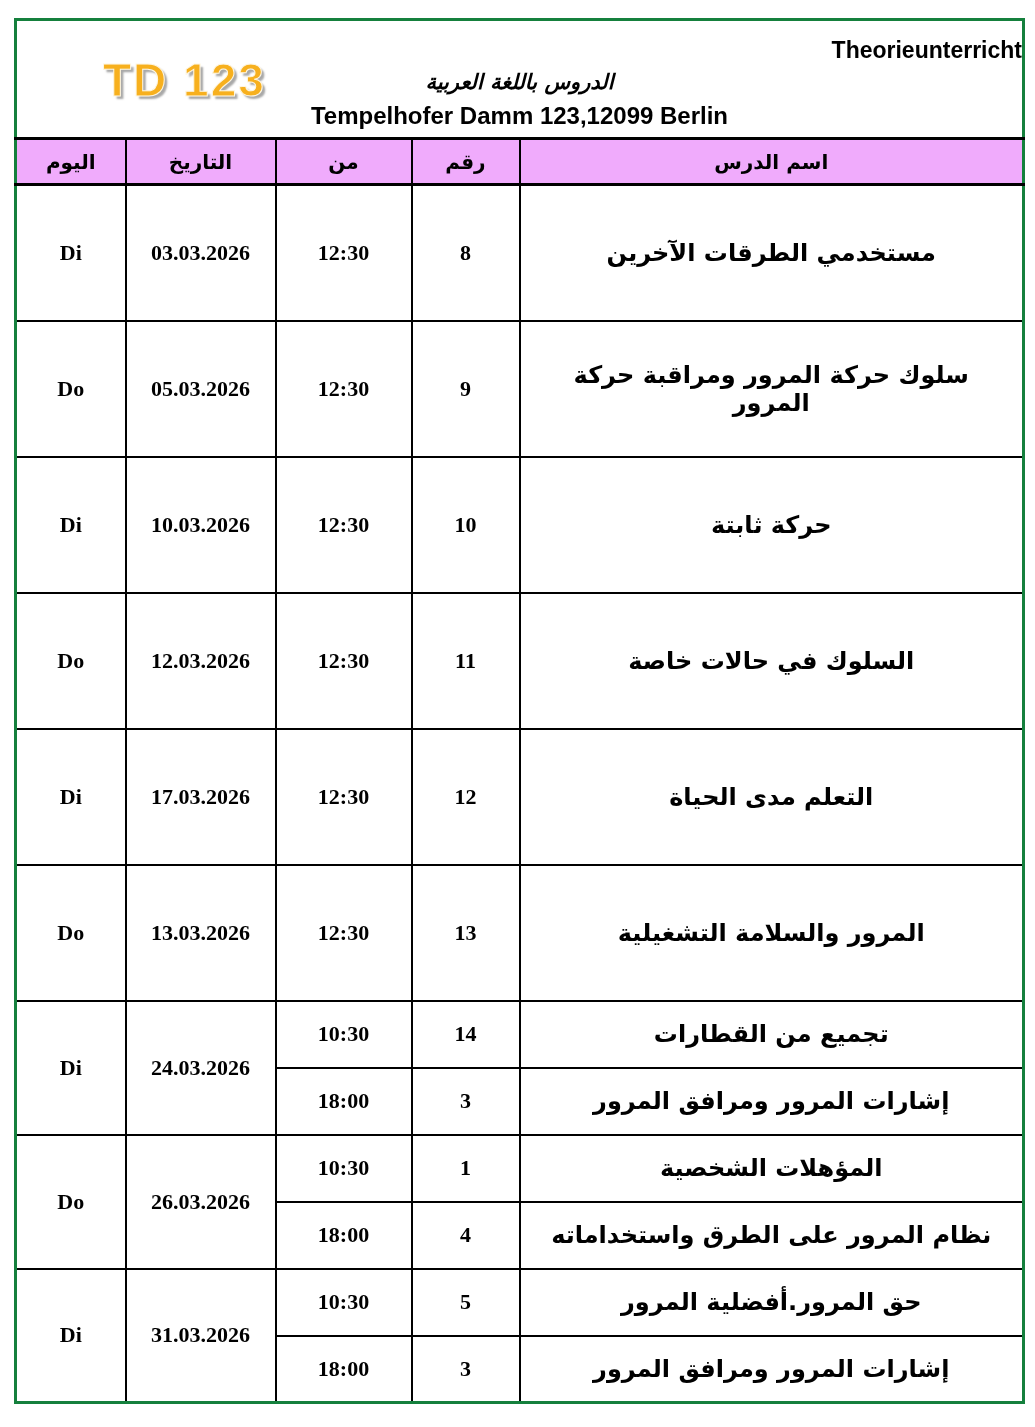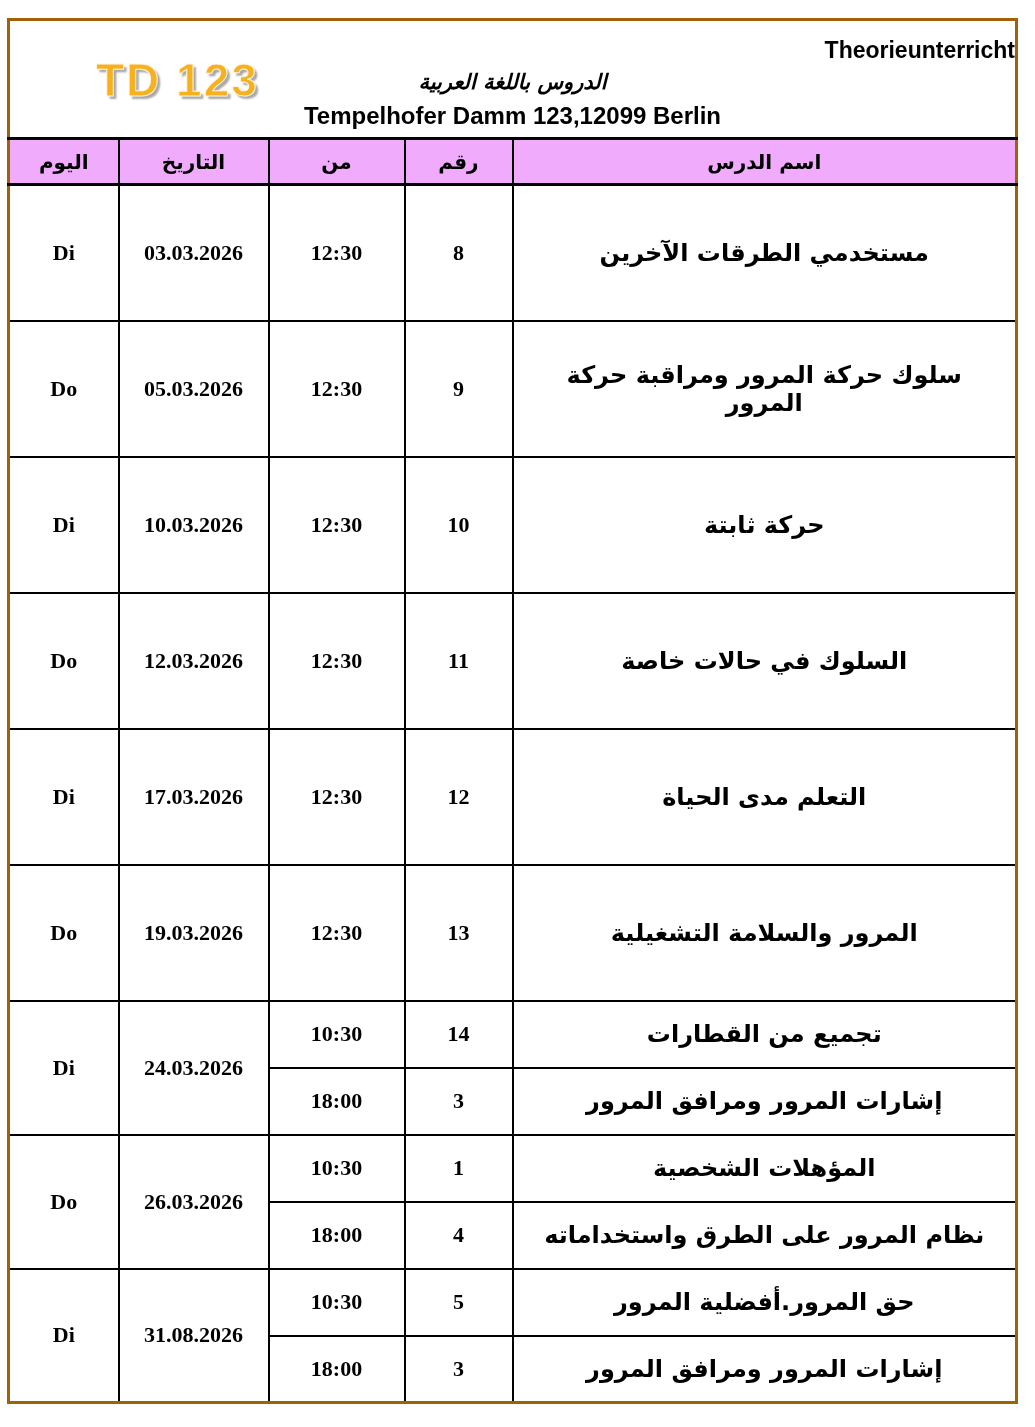--- a/index.html
+++ b/index.html
@@ -9,26 +9,26 @@
   .sheet {
     position: relative;
     width: 1035px;
     height: 1427px;
     background: #ffffff;
     overflow: hidden;
   }
 
   table.schedule {
     position: absolute;
-    left: 7px;
+    left: 14px;
     top: 18px;
     width: 1008px;
     border-collapse: collapse;
     table-layout: fixed;
-    border: 3px solid #a16207;
+    border: 3px solid #15803d;
   }
 
   .schedule col.c1 { width: 110px; }
   .schedule col.c2 { width: 150px; }
   .schedule col.c3 { width: 136px; }
   .schedule col.c4 { width: 108px; }
   .schedule col.c5 { width: 504px; }
 
   .schedule td, .schedule th {
     border: 2px solid #000;
@@ -174,21 +174,21 @@
     <tr class="r-single">
       <td class="c-day">Di</td>
       <td class="c-date">17.03.2026</td>
       <td class="c-time">12:30</td>
       <td class="c-num">12</td>
       <td class="c-lesson">التعلم مدى الحياة</td>
     </tr>
 
     <tr class="r-single">
       <td class="c-day">Do</td>
-      <td class="c-date">19.03.2026</td>
+      <td class="c-date">13.03.2026</td>
       <td class="c-time">12:30</td>
       <td class="c-num">13</td>
       <td class="c-lesson">المرور والسلامة التشغيلية</td>
     </tr>
 
     <tr class="r-sub">
       <td class="c-day" rowspan="2">Di</td>
       <td class="c-date" rowspan="2">24.03.2026</td>
       <td class="c-time">10:30</td>
       <td class="c-num">14</td>
@@ -208,21 +208,21 @@
       <td class="c-lesson">المؤهلات الشخصية</td>
     </tr>
     <tr class="r-sub">
       <td class="c-time">18:00</td>
       <td class="c-num">4</td>
       <td class="c-lesson">نظام المرور على الطرق واستخداماته</td>
     </tr>
 
     <tr class="r-sub">
       <td class="c-day" rowspan="2">Di</td>
-      <td class="c-date" rowspan="2">31.08.2026</td>
+      <td class="c-date" rowspan="2">31.03.2026</td>
       <td class="c-time">10:30</td>
       <td class="c-num">5</td>
       <td class="c-lesson">حق المرور.أفضلية المرور</td>
     </tr>
     <tr class="r-sub">
       <td class="c-time">18:00</td>
       <td class="c-num">3</td>
       <td class="c-lesson">إشارات المرور ومرافق المرور</td>
     </tr>
   </tbody>

